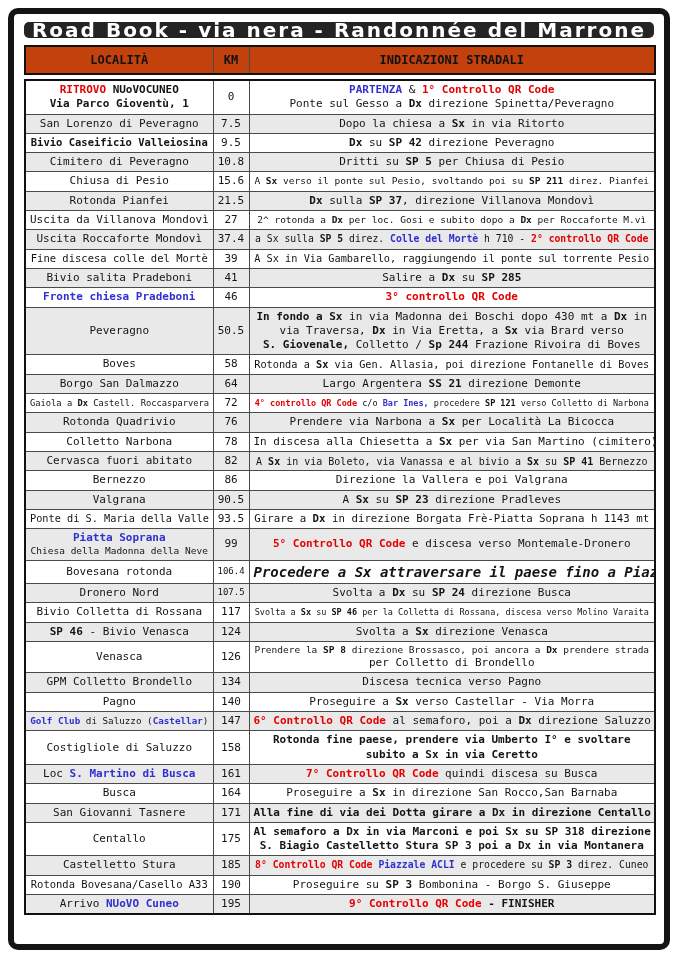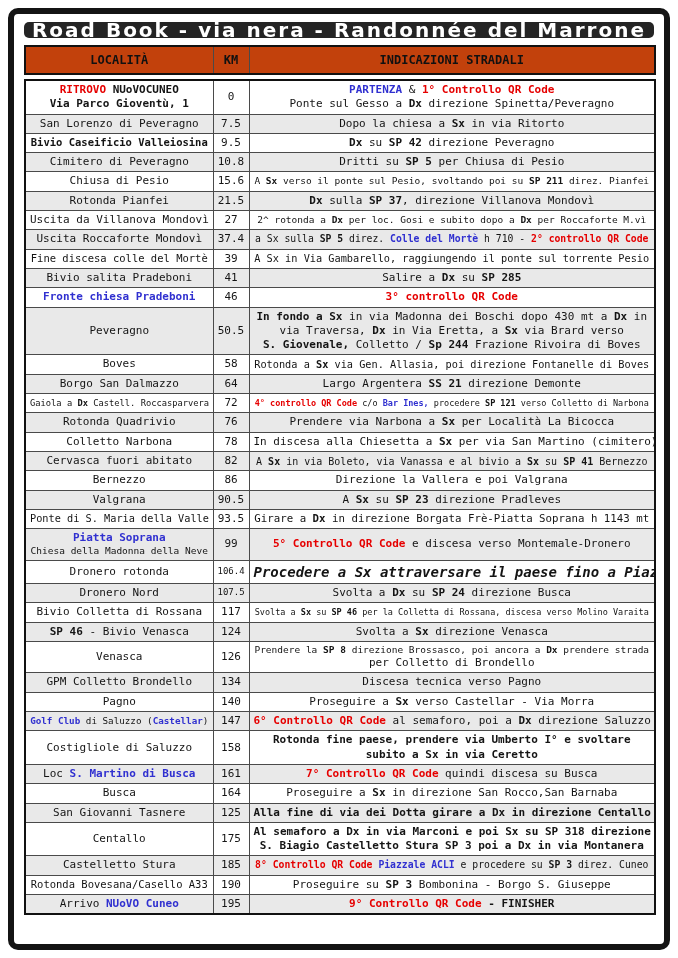--- a/index.html
+++ b/index.html
@@ -306,21 +306,21 @@
             </td>
             <td class="km">
               <div class="ln"><span>99</span></div>
             </td>
             <td class="ind">
               <div class="ln"><span class="b red">5° Controllo QR Code</span><span> e discesa verso Montemale-Dronero</span></div>
             </td>
           </tr>
           <tr class="even">
             <td class="loc">
-              <div class="ln"><span>Dronero rotonda</span></div>
+              <div class="ln"><span>Bovesana rotonda</span></div>
             </td>
             <td class="km">
               <div class="ln" style="font-size: 9px;"><span>106.4</span></div>
             </td>
             <td class="ind">
               <div class="ln" style="font-size: 14px; font-style: italic;"><span class="b">Procedere a Sx attraversare il paese fino a Piazza XX Settembre</span></div>
             </td>
           </tr>
           <tr class="odd">
             <td class="loc">
@@ -432,21 +432,21 @@
             </td>
             <td class="ind">
               <div class="ln"><span>Proseguire a </span><span class="b">Sx</span><span> in direzione San Rocco,San Barnaba</span></div>
             </td>
           </tr>
           <tr class="odd">
             <td class="loc">
               <div class="ln"><span>San Giovanni Tasnere</span></div>
             </td>
             <td class="km">
-              <div class="ln"><span>125</span></div>
+              <div class="ln"><span>171</span></div>
             </td>
             <td class="ind">
               <div class="ln"><span class="b">Alla fine di via dei Dotta girare a Dx in direzione Centallo</span></div>
             </td>
           </tr>
           <tr class="even">
             <td class="loc">
               <div class="ln"><span>Centallo</span></div>
             </td>
             <td class="km">

